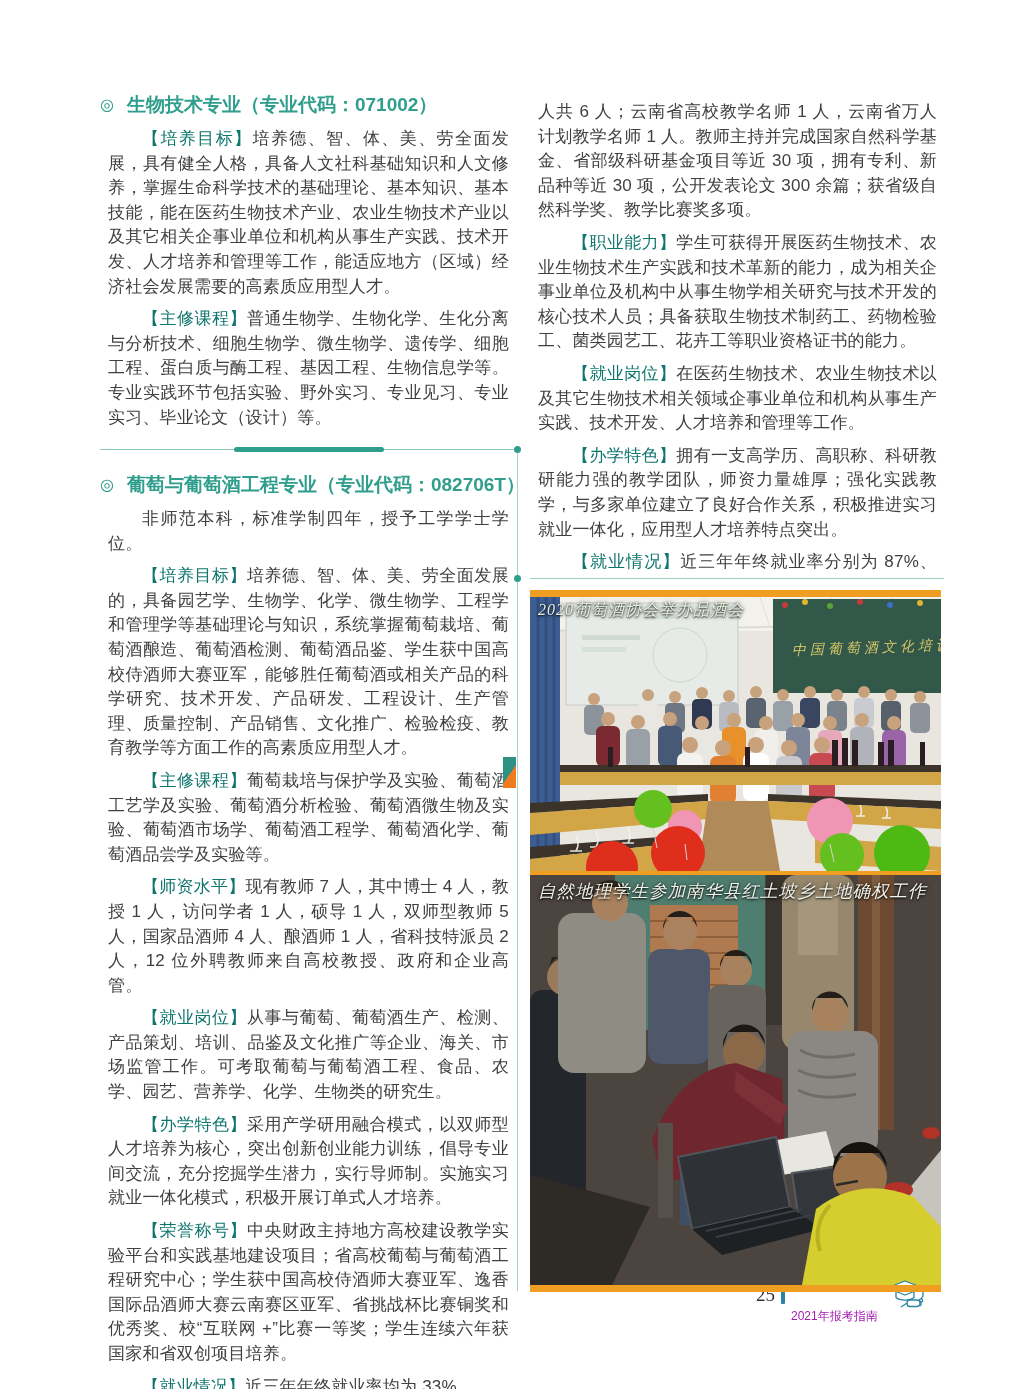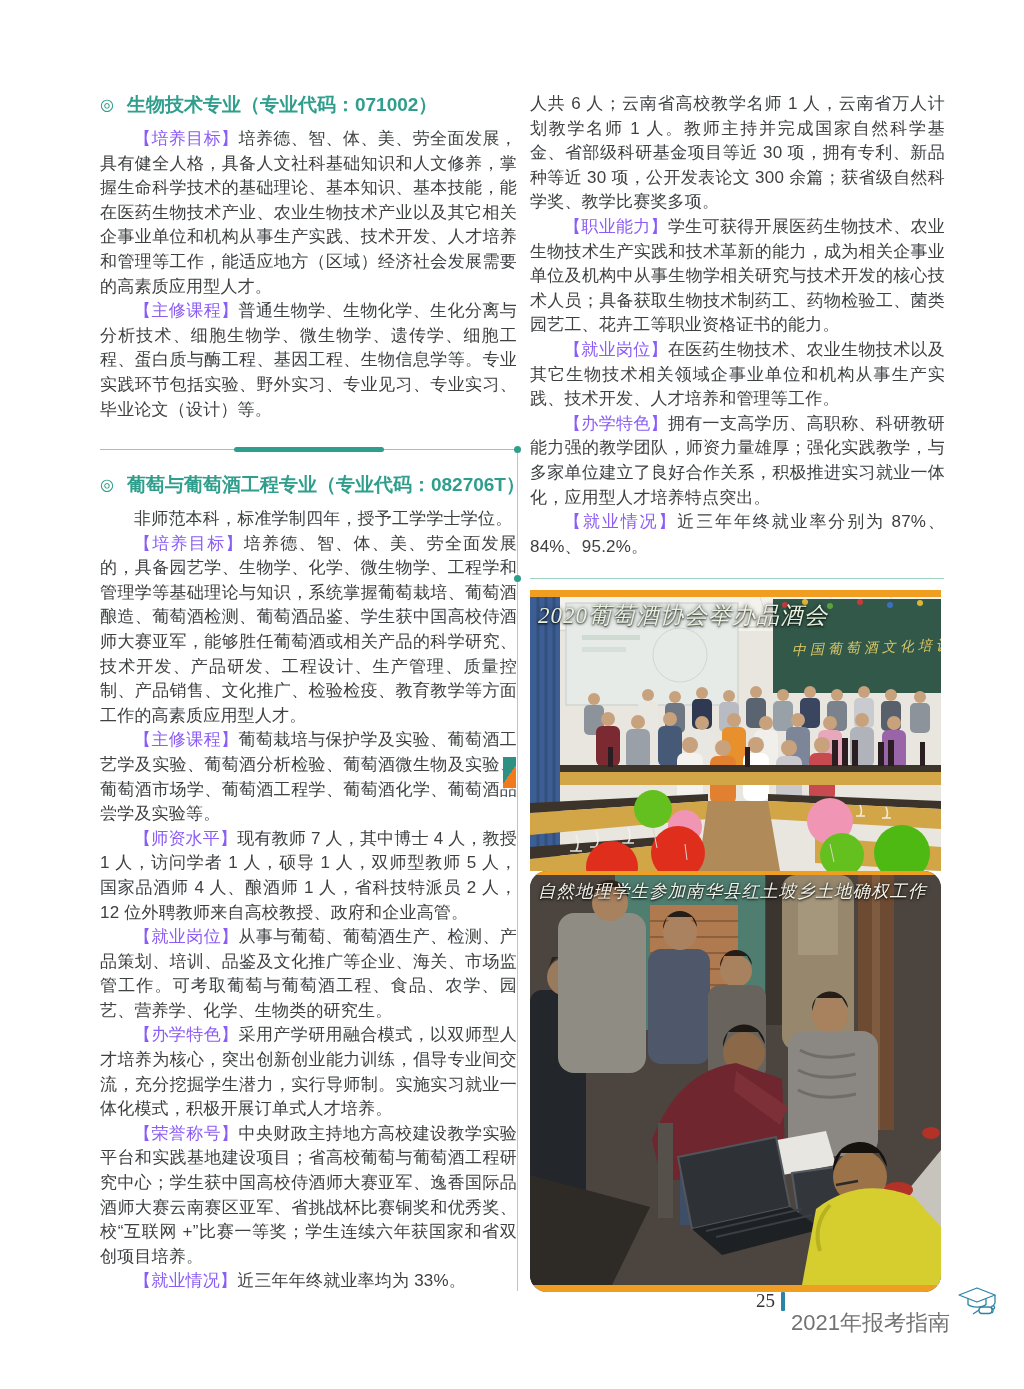--- a/index.html
+++ b/index.html
@@ -12,55 +12,55 @@
   .col-right{position:absolute;left:530px;top:92px;width:415px;height:1250px;}
   .sec{position:absolute;left:0;width:100%;}
   .sec1{top:0;height:354px;overflow:hidden;}
   .sec2{top:380px;}
   .rtext{top:0;height:480px;overflow:hidden;}
   
   .sec-head{display:flex;align-items:baseline;gap:13px;margin:0 0 9px 0;
     color:#2f9e8c;font-weight:bold;font-size:19px;white-space:nowrap;}
   .sec-head .marker{font-size:16px;font-weight:normal;transform:translateY(-1px);}
   
-  .body-para{margin:0;font-size:17px;line-height:24.6px;color:#3f4042;
+  .body-para{margin:8px;font-size:17px;line-height:24.6px;color:#3f4042;
     text-align:justify;text-indent:2em;letter-spacing:.2px;}
   .no-indent{text-indent:0;}
-  .label{color:#8b5cf6;}
+  .label{color:#0f766e;}
   
   .divider-left{position:absolute;left:0;top:357px;width:418px;height:1px;background:#8fc8bd;}
   .divider-left::before{content:"";position:absolute;left:134px;top:-2px;width:150px;height:5px;
     border-radius:3px;background:#2f9e8c;}
   .divider-right{position:absolute;left:530px;top:578px;width:414px;height:1px;background:#9fd0c6;}
   .gutter-line{position:absolute;left:517px;top:449px;width:1px;height:842px;background:#a5d0c8;}
   .gutter-dot{position:absolute;width:7px;height:7px;border-radius:50%;background:#2f9e8c;}
   .dot1{left:514px;top:446px;}
   .dot2{left:514px;top:575px;}
   .flag{position:absolute;left:503px;top:757px;width:13px;height:31px;
     background:linear-gradient(125deg,#2f9183 54%,#ef7b1e 54%);}
   
   .photo{position:absolute;left:0;width:411px;overflow:hidden;background:#555;}
   .photo1{top:498px;height:281px;}
-  .photo2{top:779px;height:421px;border-radius:17px;}
+  .photo2{top:779px;height:421px;}
   .photo .bar-top{position:absolute;left:0;top:0;width:100%;height:7px;background:#f09e22;z-index:3;}
   .photo2 .bar-top{height:4px;}
   .photo .bar-bottom{position:absolute;left:0;bottom:0;width:100%;height:7px;background:#f09e22;z-index:3;}
   .photo svg{position:absolute;left:0;top:0;}
   .photo1 svg{top:7px;}
   .photo2 svg{top:4px;}
   .photo-caption{position:absolute;left:8px;z-index:4;
-    font-family:"Liberation Serif",serif;font-style:italic;font-size:23px;letter-spacing:1px;
+    font-family:"Liberation Serif",serif;font-style:italic;font-size:16px;letter-spacing:1px;
     color:#e9f1df;text-shadow:0 1px 2px rgba(0,0,0,.85),0 0 4px rgba(0,0,0,.6);}
   .photo1 .photo-caption{top:10px;}
   .photo2 .photo-caption{top:8px;font-size:17.5px;color:#f2f4ec;}
   
   .footer{position:absolute;left:756px;top:1264px;display:flex;align-items:center;gap:6px;}
   .page-num{font-family:"Liberation Serif",serif;font-size:19px;color:#333;}
   .footer-bar{width:4px;height:19px;background:#2b84a3;border-radius:1px;}
-  .guide-title{font-size:22px;color:#737373;margin-top:44px;}
+  .guide-title{font-size:12px;color:#a21caf;margin-top:44px;}
   .footer svg{display:block;}
 </style>
 </head>
 <body>
 
 <div class="col-left">
 
   <div class="sec sec1">
     <div class="sec-head">
       <span class="marker">◎</span>

